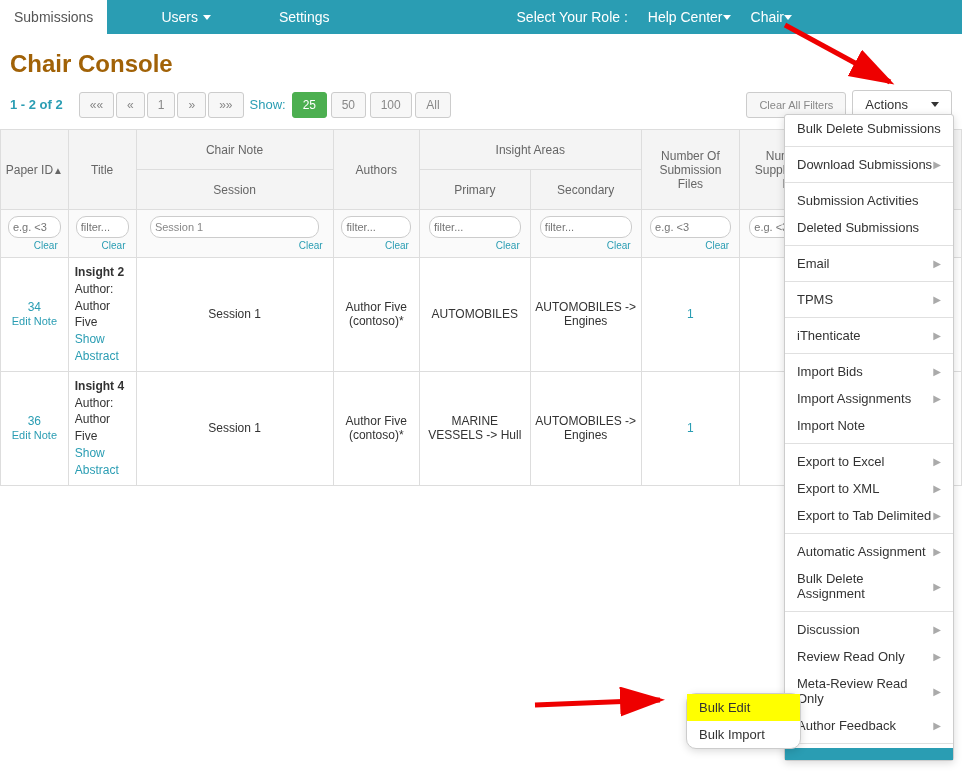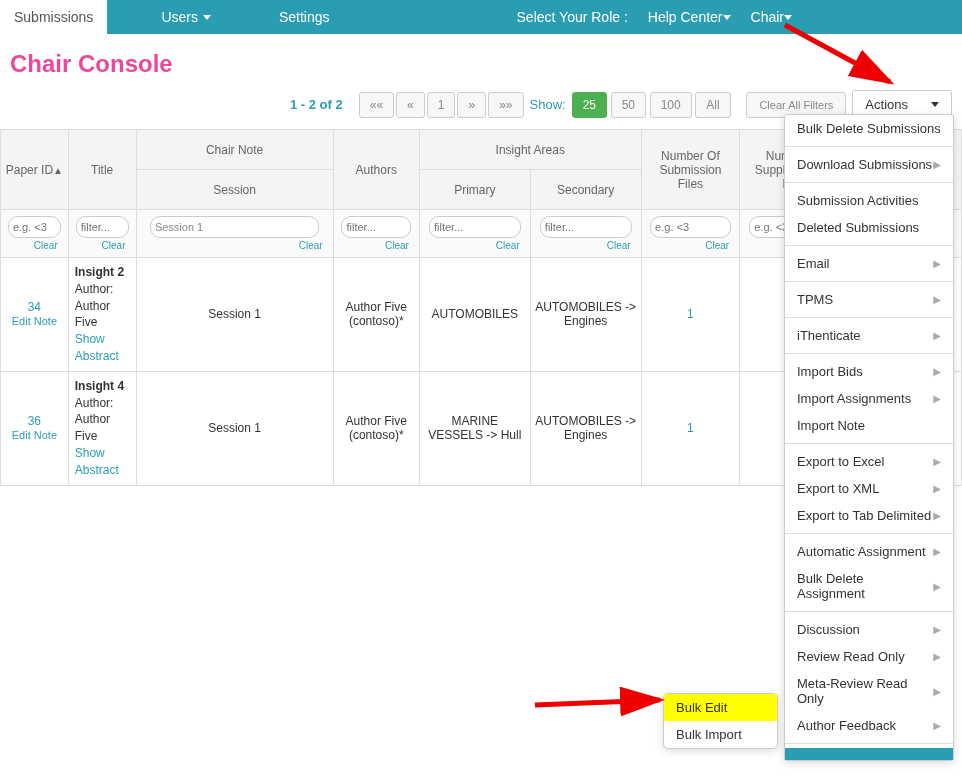--- a/index.html
+++ b/index.html
@@ -4,23 +4,23 @@
 <style>
 * { box-sizing: border-box; margin: 0; padding: 0; }
 body { font-family: "Helvetica Neue", Helvetica, Arial, sans-serif; font-size: 13px; color: #333; background: #fff; width: 962px; }
 .topnav { background: #2a9db3; height: 34px; display: flex; align-items: stretch; color: #fff; font-size: 14px; gap: 40px; }
 .topnav .tab { padding: 8px 14px; cursor: pointer; display: flex; align-items: center; }
 .topnav .tab.active { background: #fff; color: #555; }
 .topnav .tab .caret { margin-left: 5px; }
 .topnav .spacer { flex: 1; }
 .topnav .right { display: flex; align-items: center; }
 .topnav .right .item { padding: 8px 10px; cursor: pointer; display: flex; align-items: center; }
-.page-title { font-size: 24px; font-weight: bold; padding: 16px 10px 8px 10px; color: #ec4899; }
+.page-title { font-size: 24px; font-weight: bold; padding: 16px 10px 8px 10px; color: #a16207; }
 .toolbar { display: flex; align-items: center; padding: 4px 10px 10px 10px; gap: 6px; }
-.toolbar .range { color: #2a9db3; font-weight: bold; margin-right: 10px; margin-left: 280px; }
+.toolbar .range { color: #2a9db3; font-weight: bold; margin-right: 10px; }
 .pager .btn, .show .btn, .toolbar .btn { display: inline-block; border: 1px solid #ccc; background: #f7f7f7; color: #888; padding: 5px 10px; border-radius: 3px; font-size: 12px; cursor: pointer; }
 .pager { display: inline-flex; gap: 2px; }
 .show-label { color: #2a9db3; font-weight: normal; }
 .show .btn.active { background: #4CAF50; color: #fff; border-color: #4CAF50; }
 .toolbar .clear-filters { margin-left: auto; font-size: 11px; color: #888; padding: 6px 12px; }
 .actions-wrap { position: relative; }
 .actions-btn { border: 1px solid #ccc; background: #fff; padding: 6px 12px; border-radius: 3px; cursor: pointer; font-size: 13px; display: flex; align-items: center; gap: 23px; }
 table.grid { width: 100%; border-collapse: collapse; table-layout: fixed; }
 table.grid th, table.grid td { border: 1px solid #ddd; padding: 6px 4px; text-align: center; font-size: 12px; vertical-align: middle; }
 table.grid th { background: #f4f4f4; color: #666; font-weight: normal; height: 40px; }
@@ -30,21 +30,21 @@
 .data-row td { height: 110px; font-size: 12px; }
 .link { color: #2a9db3; cursor: pointer; }
 .title-cell { text-align: left !important; padding-left: 6px !important; font-size: 12px; line-height: 1.4; }
 .title-cell .title-b { font-weight: bold; }
 .footer-range { text-align: right; padding: 12px 10px; color: #2a9db3; font-weight: bold; }
 .dropdown { position: absolute; right: 8px; top: 114px; width: 170px; background: #fff; border: 1px solid #ccc; border-radius: 3px; box-shadow: 0 2px 8px rgba(0,0,0,0.15); font-size: 13px; z-index: 10; }
 .dropdown .ditem { padding: 6px 12px; cursor: pointer; display: flex; justify-content: space-between; align-items: center; color: #333; }
 .dropdown .ditem.sel { background: #2a9db3; color: #fff; }
 .dropdown hr { border: none; border-top: 1px solid #e0e0e0; margin: 4px 0; }
 .chev { color: #aaa; font-size: 10px; }
-.submenu { position: absolute; background: #fff; border: 1px solid #ccc; border-radius: 5px; box-shadow: 0 2px 8px rgba(0,0,0,0.15); font-size: 13px; width: 115px; z-index: 11; }
+.submenu { position: absolute; background: #fff; border: 1px solid #ccc; border-radius: 10px; box-shadow: 0 2px 8px rgba(0,0,0,0.15); font-size: 13px; width: 115px; z-index: 11; margin-left: 23px; }
 .submenu .sitem { padding: 6px 12px; cursor: pointer; }
 .submenu .sitem.hl { background: #ffff00; }
 .arrow-svg { position: absolute; pointer-events: none; z-index: 20; }
 .caret-down { display: inline-block; width: 0; height: 0; border-left: 4px solid transparent; border-right: 4px solid transparent; border-top: 5px solid currentColor; }
 .sort-up { font-size: 10px; }
 </style>
 </head>
 <body>
 
 <div class="topnav">

